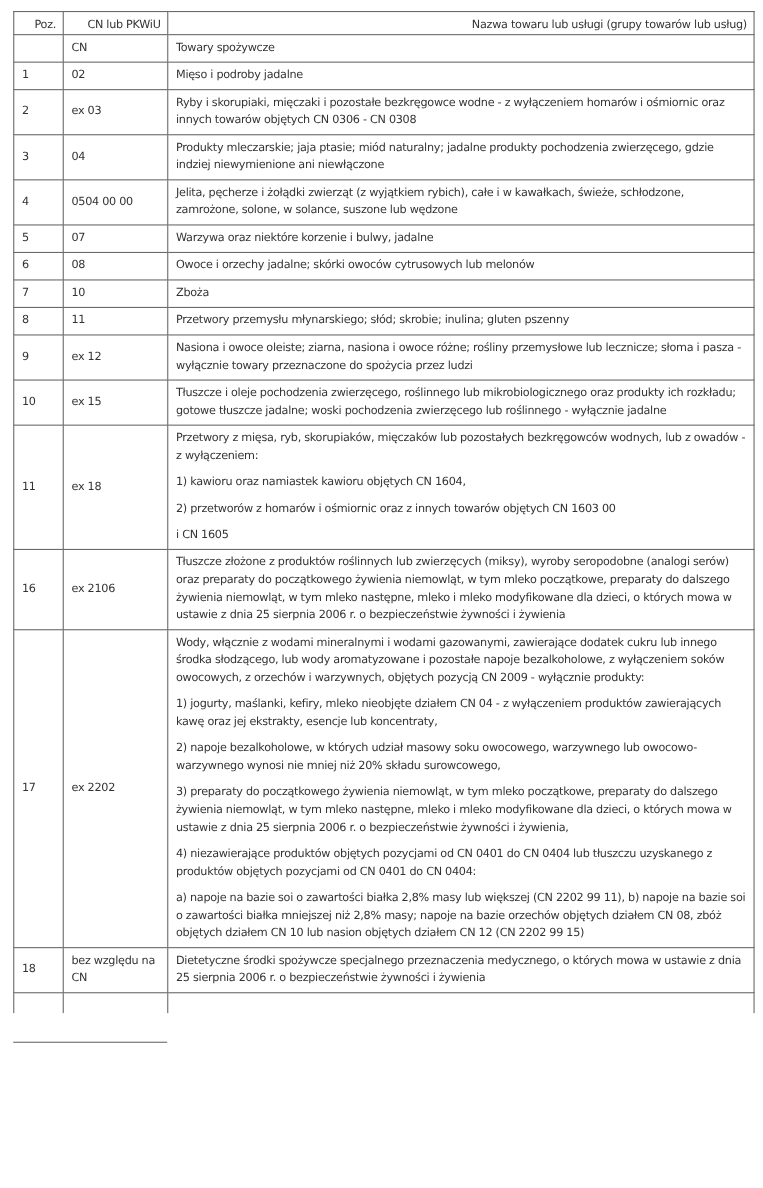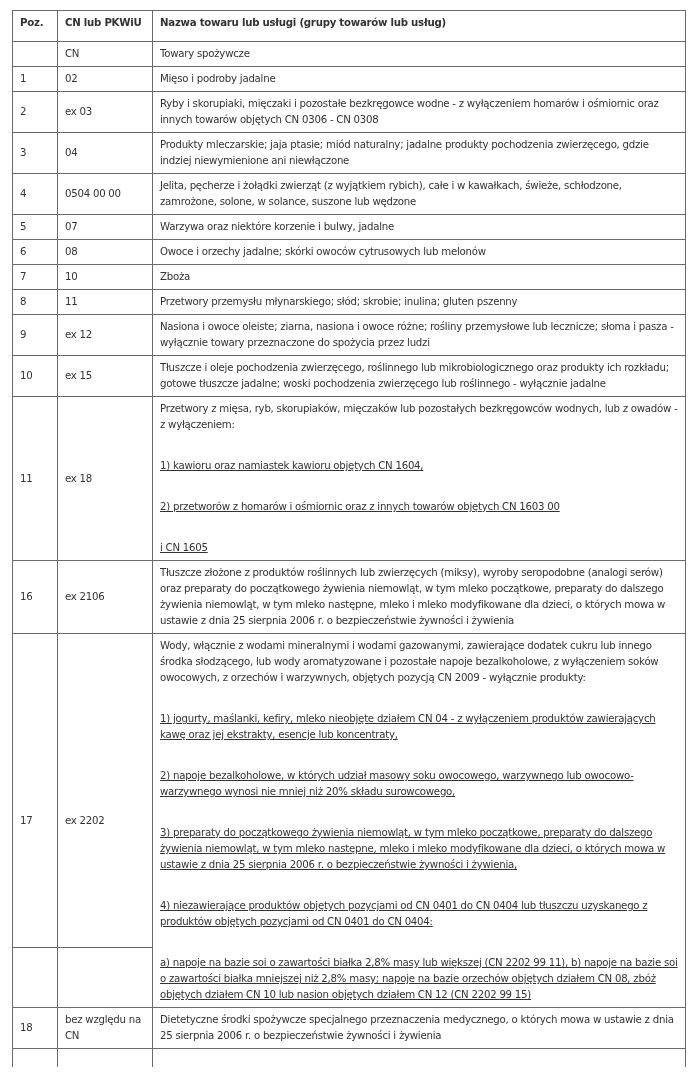--- a/index.html
+++ b/index.html
@@ -4,24 +4,24 @@
 <style>
   html, body { margin: 0; padding: 0; background: #ffffff; }
   body { width: 694px; height: 1080px; overflow: hidden; position: relative;
          font-family: "DejaVu Sans", sans-serif; color: #333333; }
   .wrap { position: absolute; left: 12px; top: 10px; width: 673px; }
   table { border-collapse: collapse; width: 673px; table-layout: fixed;
           font-size: 10.2px; line-height: 16px; letter-spacing: -0.25px; }
   col.c1 { width: 45px; } col.c2 { width: 95px; } col.c3 { width: 533px; }
   td, th { border: 1px solid #6a6a6a; padding: 4px 6px 4px 7px; vertical-align: middle;
            font-weight: normal; text-align: left; }
-  th { text-align: left; padding-top: 4px; padding-bottom: 10px; font-weight: bold; }
+  th { text-align: right; padding-top: 4px; padding-bottom: 0; }
   tr.hdr td { }
   .desc p { margin: 0; }
-  .desc p + p { margin-top: 25px; text-decoration: underline; }
+  .desc p + p { margin-top: 8px; }
   .split { position: absolute; left: 12px; top: 947px; width: 140px; height: 0;
            border-top: 1px solid #6a6a6a; }
   .tail td { height: 10px; border-bottom: none; }
 </style>
 </head>
 <body>
 
 <div class="wrap">
   <table>
     <colgroup>

